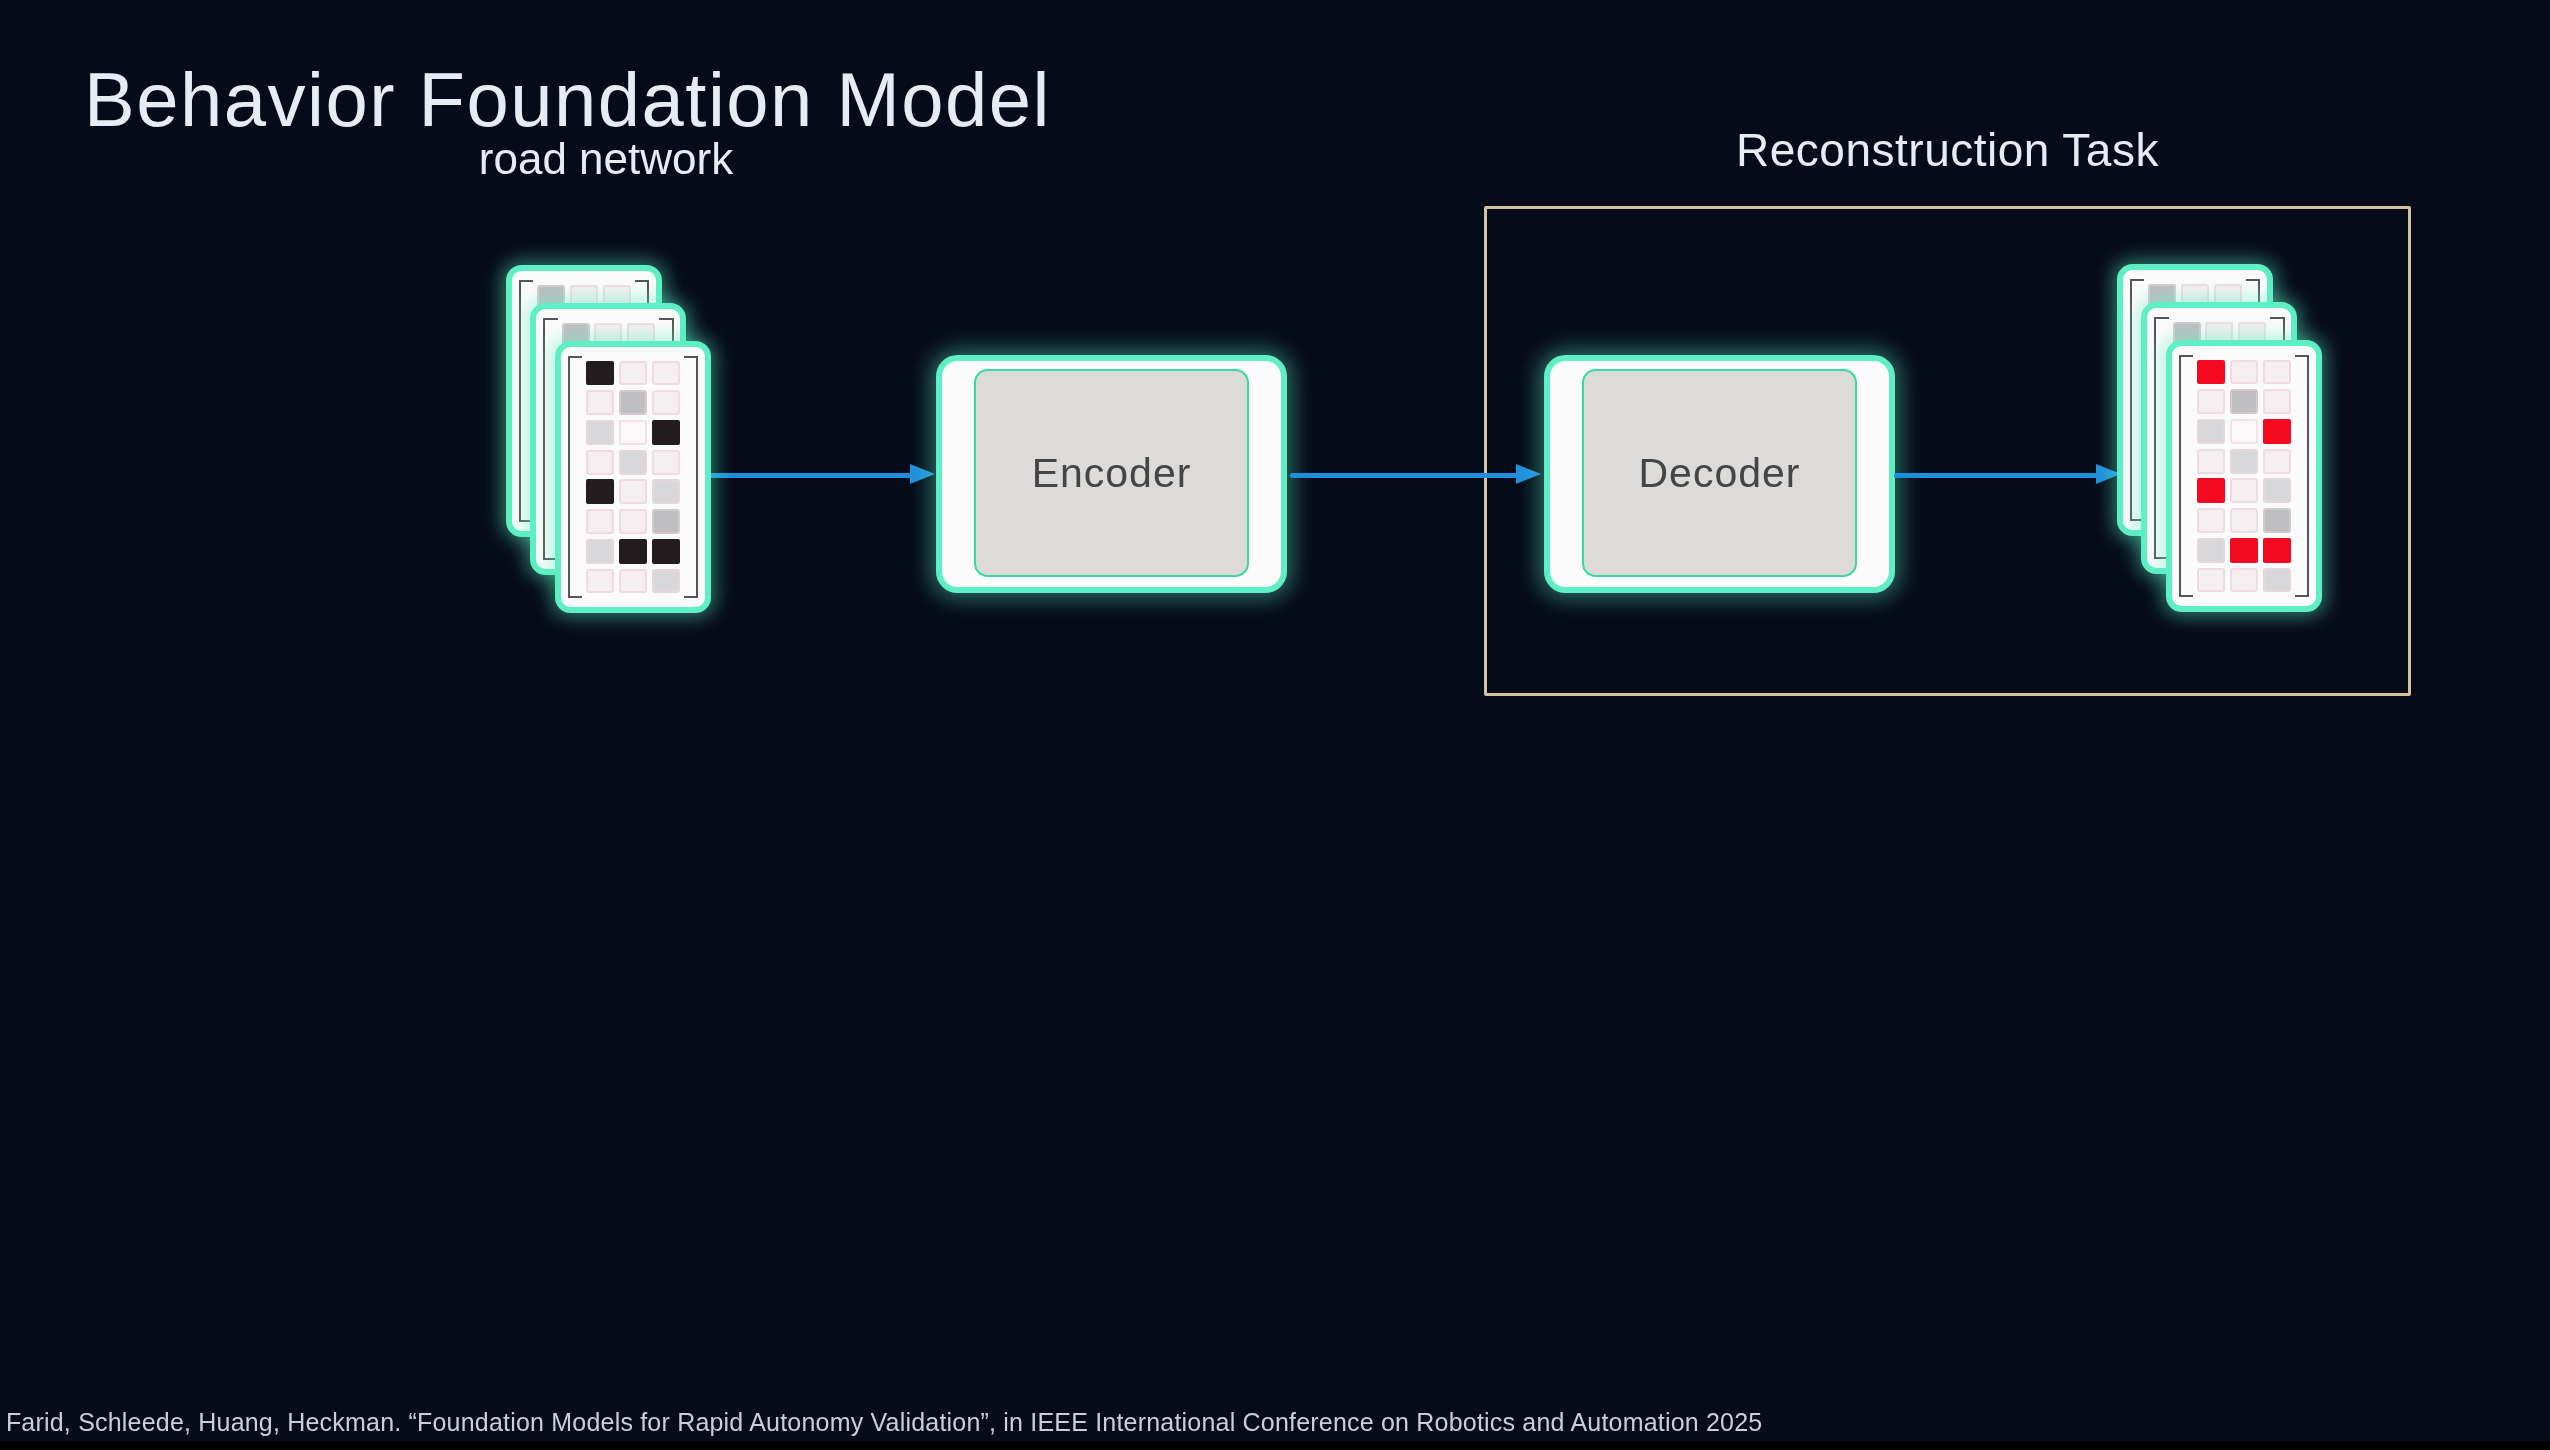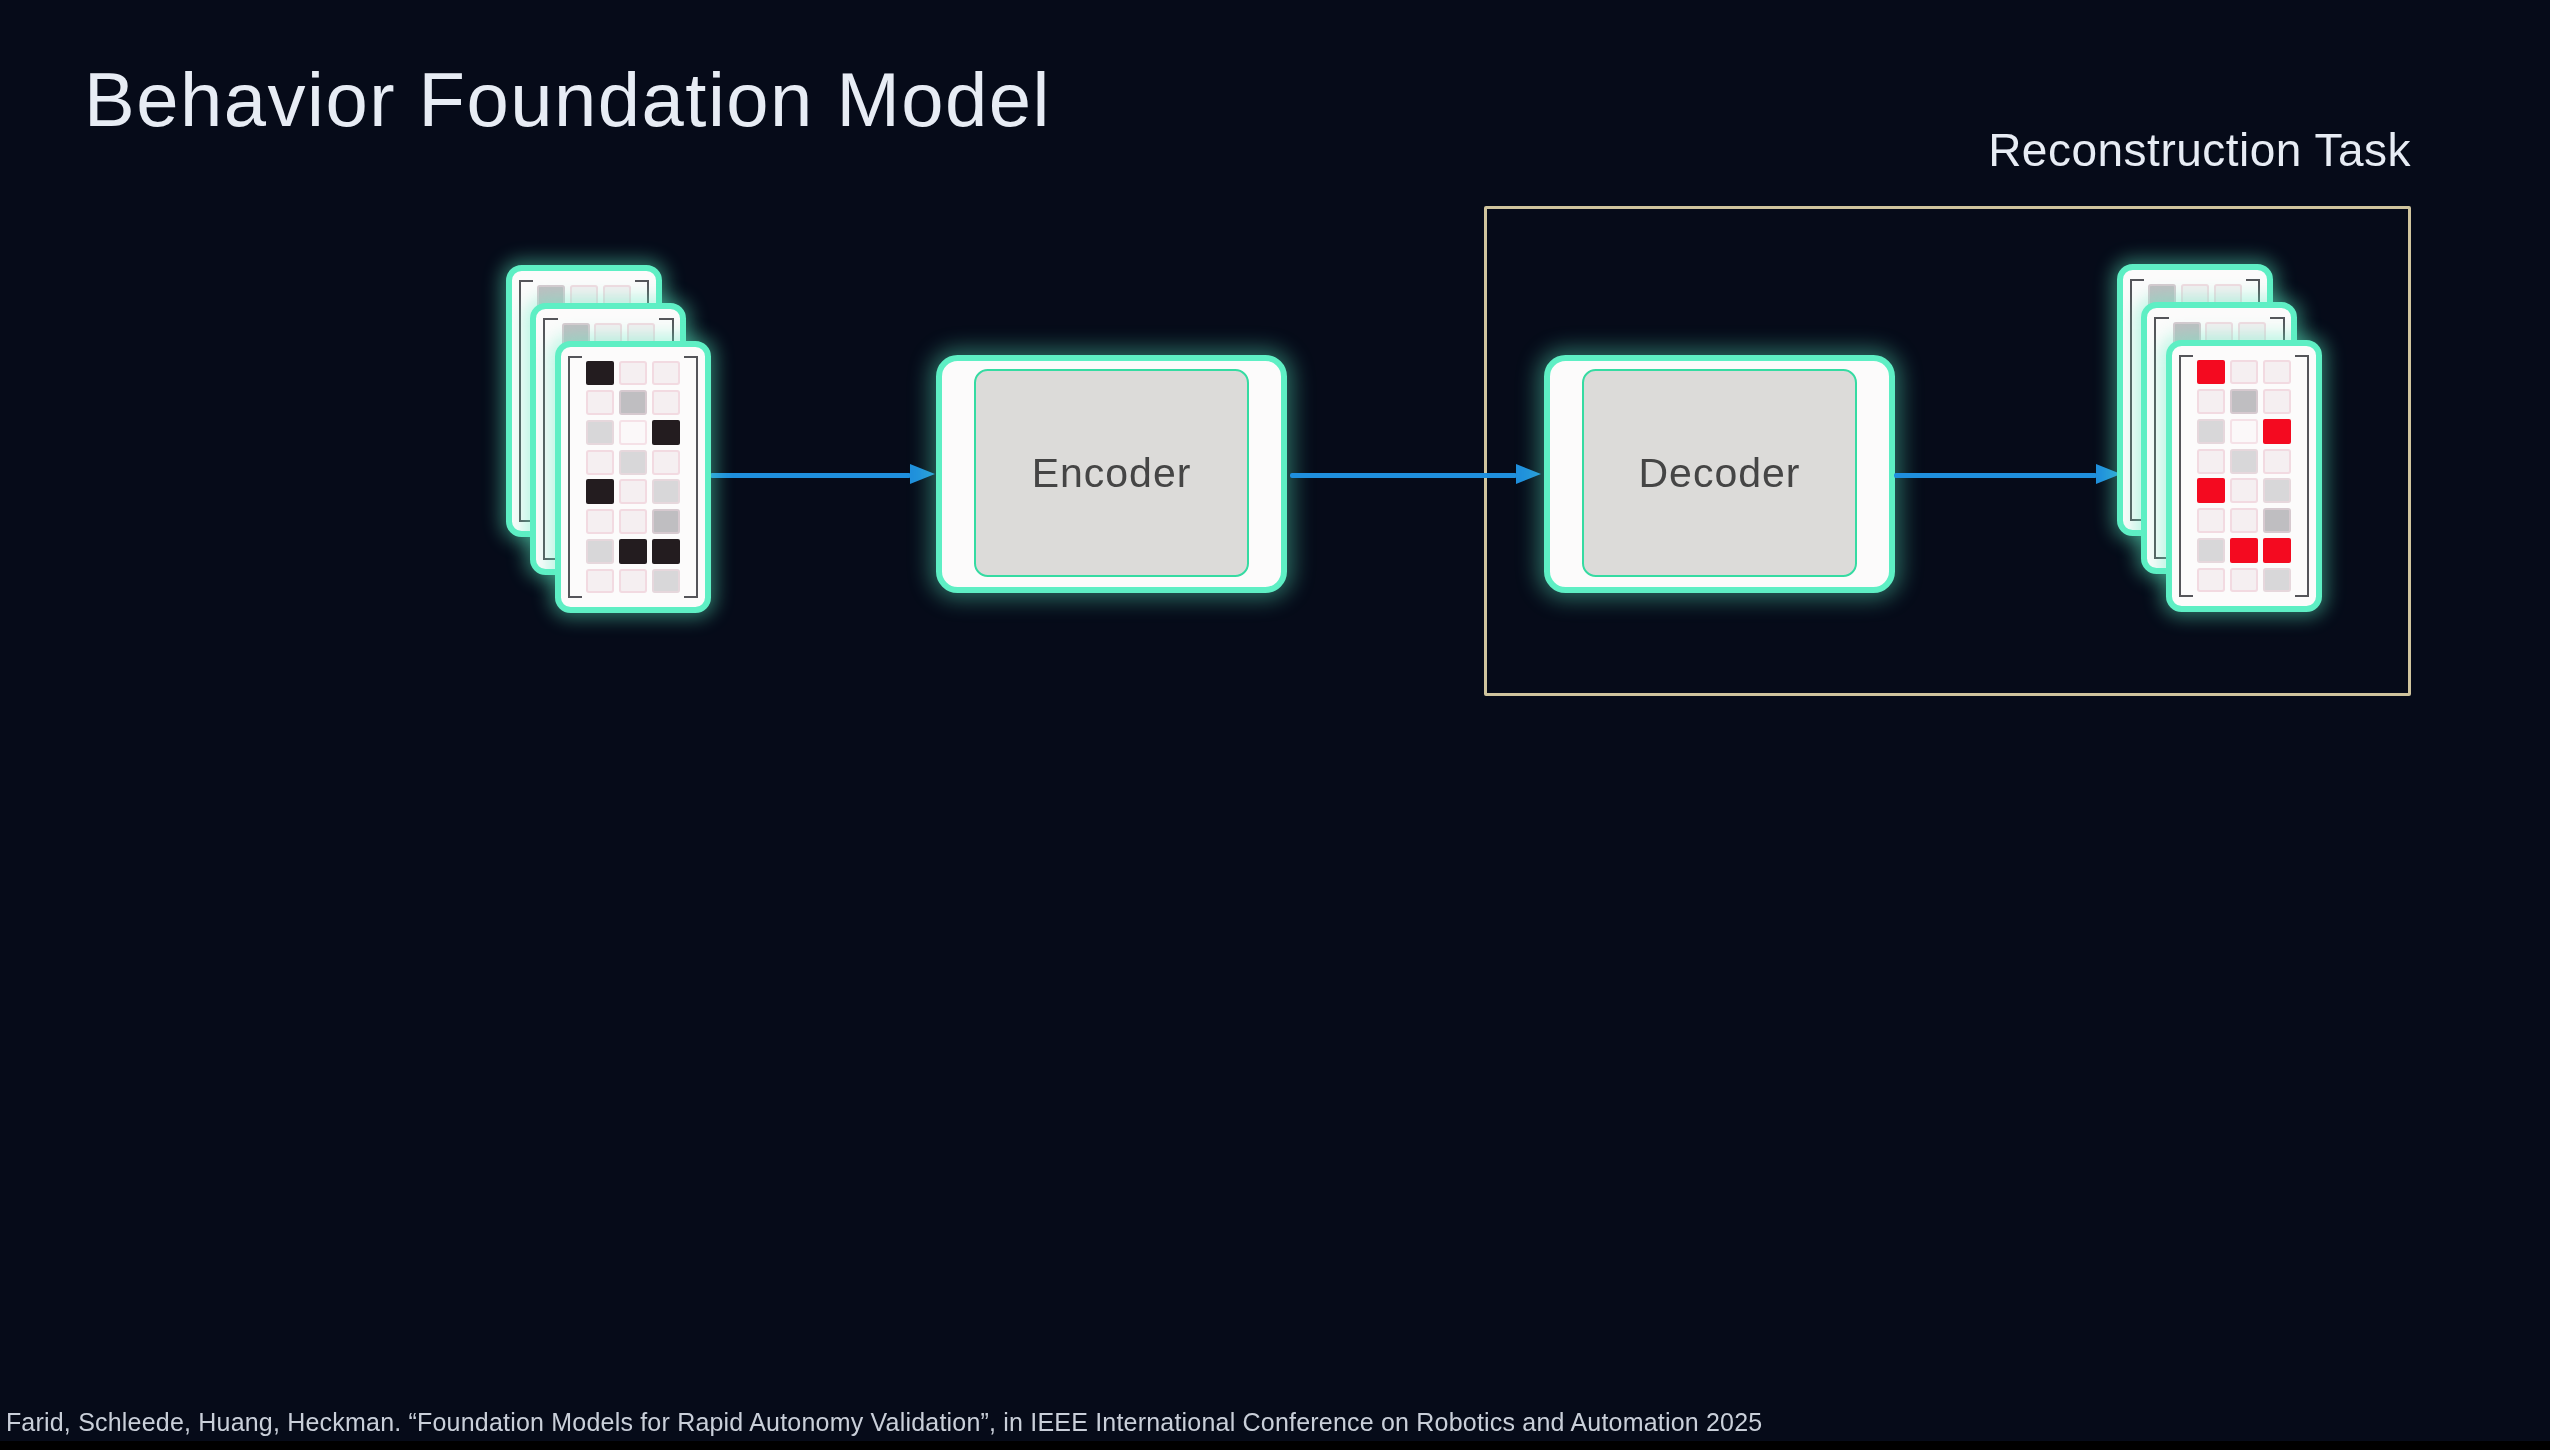--- a/index.html
+++ b/index.html
@@ -15,21 +15,21 @@
     left:84px;top:2px;width:1368px;
     font-size:76px;font-weight:300;letter-spacing:1.5px;
     color:var(--text-light,#e7ecf4);line-height:94px;white-space:nowrap;
   }
   .inputs-label{
     left:308px;top:129px;width:596px;text-align:center;
     font-size:44px;font-weight:300;line-height:60px;
     color:var(--text-light,#e7ecf4);
   }
   .recon-title{
-    left:1484px;top:123px;width:927px;text-align:right;
+    left:1484px;top:123px;width:927px;text-align:center;
     font-size:46px;font-weight:300;letter-spacing:0.5px;
     color:var(--text-light,#e7ecf4);
   }
   .citation{
     left:5.9px;top:1408px;width:2345px;
     font-size:25px;font-weight:300;letter-spacing:0.2px;
     color:var(--citation,#c9cfd9);white-space:nowrap;
   }
   .bottom-bar{left:0;bottom:0;width:100%;height:8.8px;background:var(--bottom-bar,#000);}
 
@@ -102,20 +102,21 @@
   .cell.red{background:var(--cell-red,#f40a20);border-radius:2px;}
 </style>
 </head>
 <body>
 
 <div>
 
   <h1 class="abs slide-title">Behavior Foundation Model</h1>
 
   <div class="abs inputs-label">
+    <div>road network</div>
   </div>
 
   <div class="abs recon-title">Reconstruction Task</div>
   <div class="abs recon-box"></div>
 
   <div class="stack stack-input">
       <div class="mcard c0">
         <div class="bracket bl"></div>
         <div class="bracket br"></div>
         <div class="mgrid">

